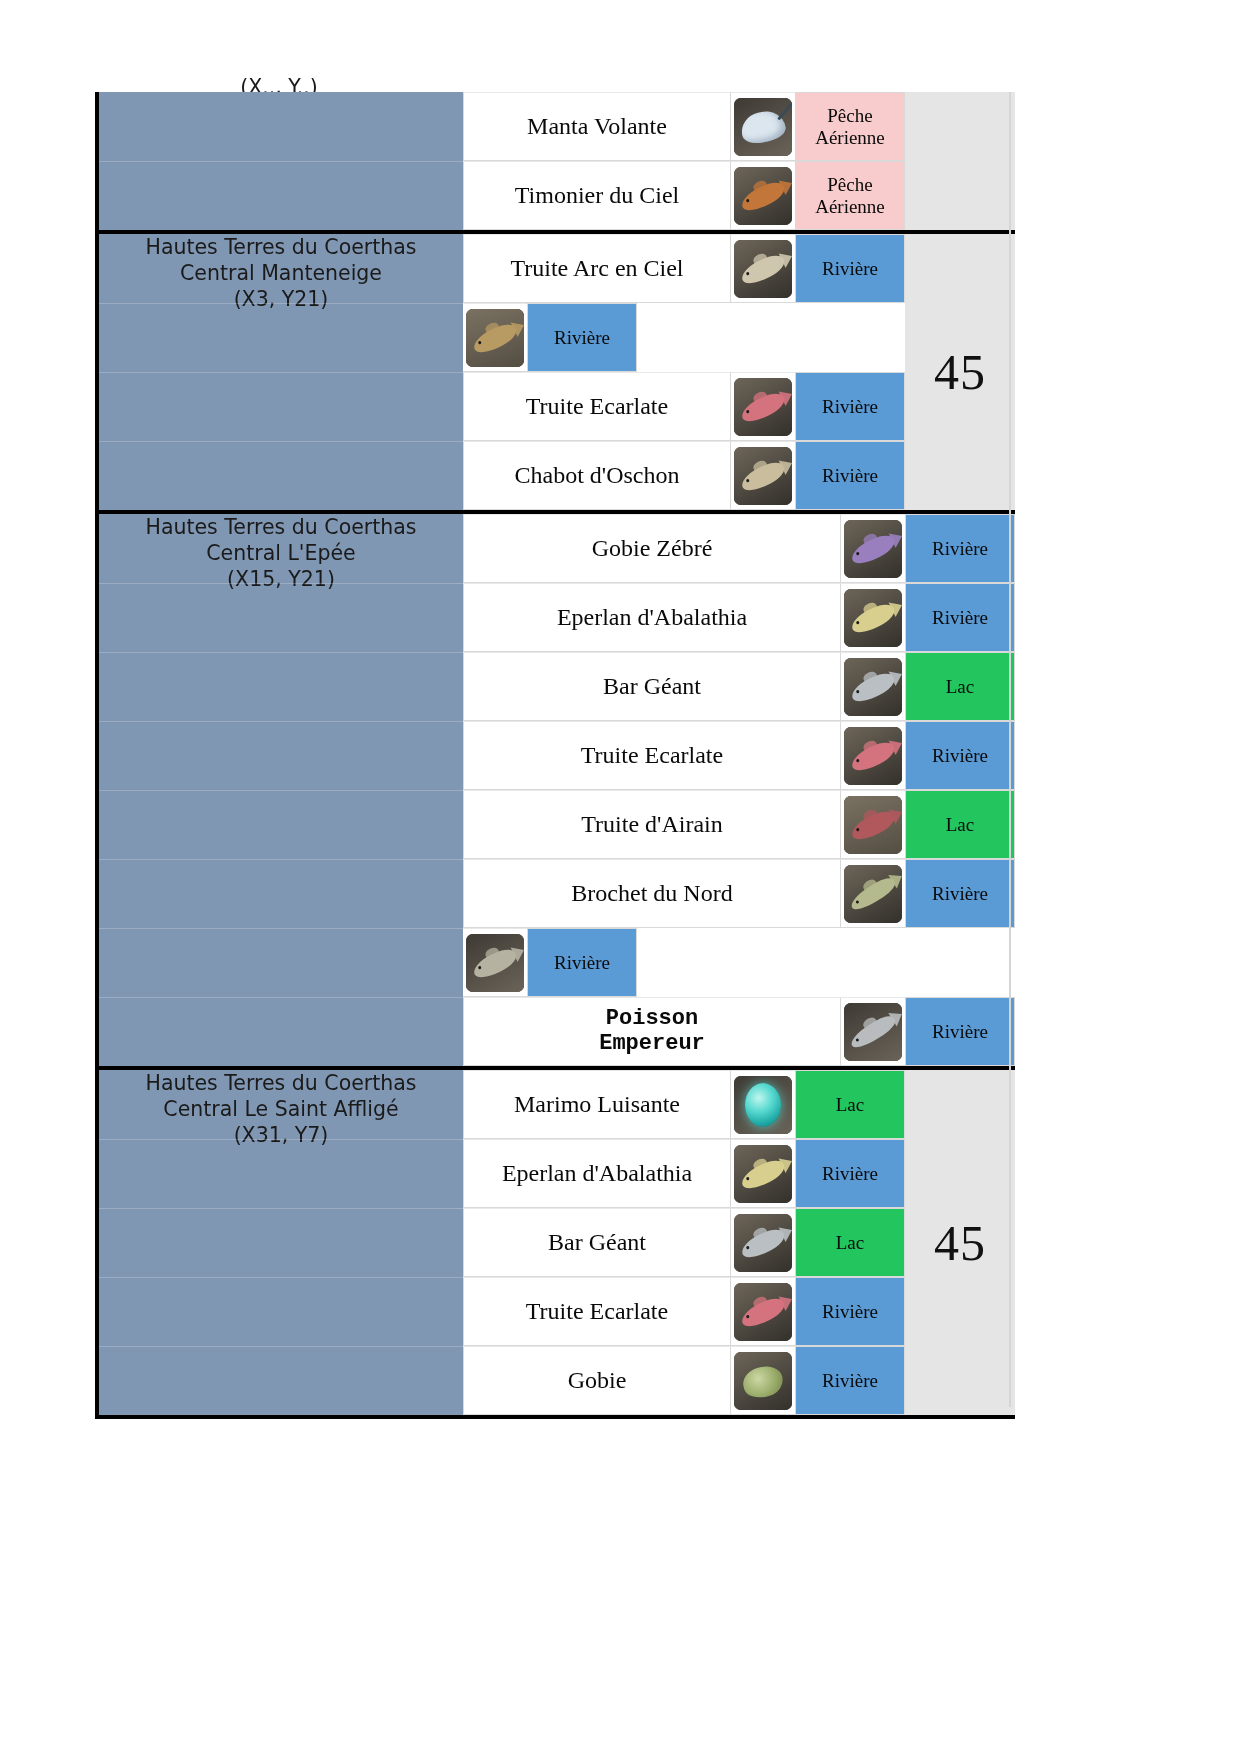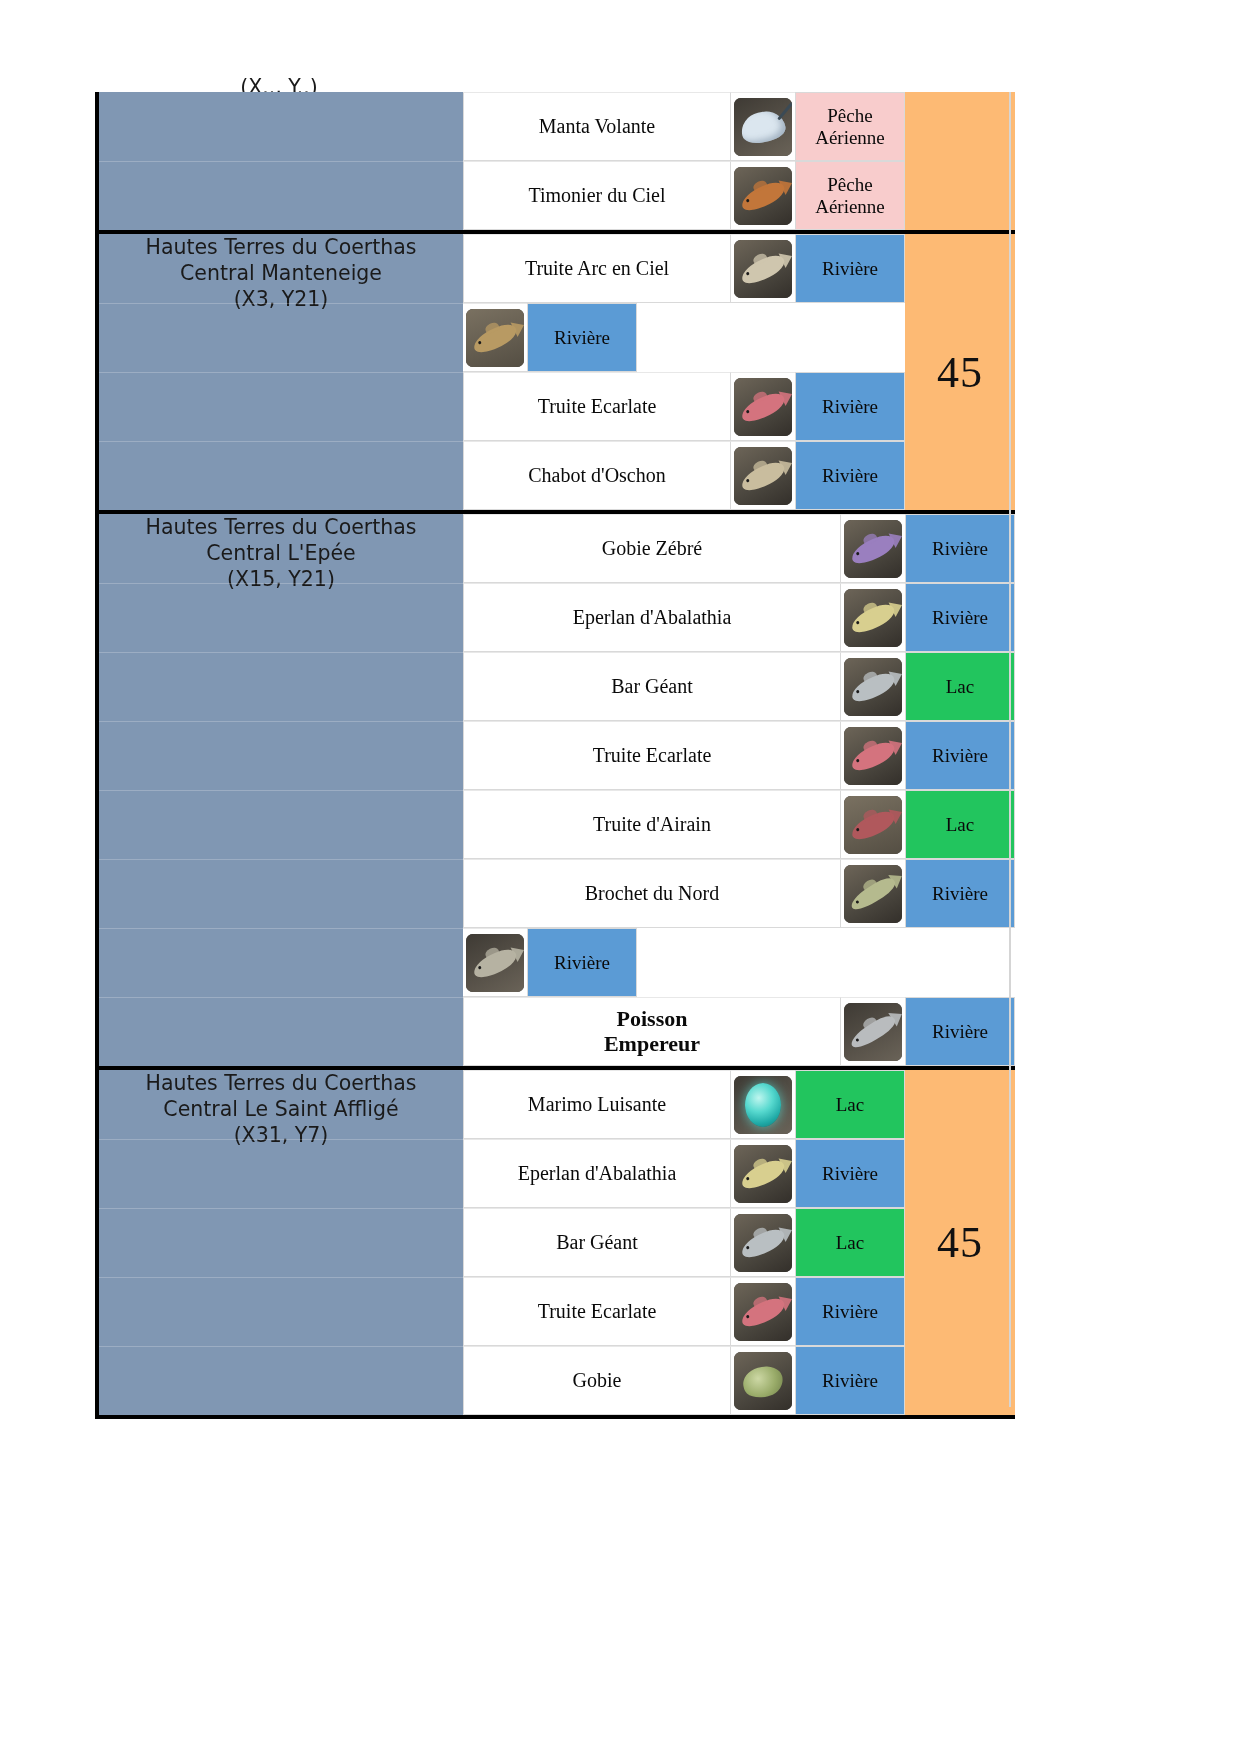--- a/index.html
+++ b/index.html
@@ -97,21 +97,21 @@
     background: #ffffff;
     border: 1px solid #d9d9d9;
     border-top-color: #e8e8e8;
     box-sizing: border-box;
     display: flex;
     align-items: center;
     justify-content: center;
     text-align: center;
     color: #0a0a0a;
     font-family: "Liberation Serif", serif;
-    font-size: 20px;
+    font-size: 24px;
     line-height: 1.18;
     padding: 2px 6px;
   }
   .fname.bold {
     font-weight: bold;
     font-size: 22px;
     line-height: 1.12;
   }
   .ficon {
     flex: 0 0 64px;
@@ -149,27 +149,27 @@
     padding: 2px 2px;
   }
   .ftype.riviere { background: #5b9bd5; }
   .ftype.lac     { background: #22c55e; }
   .ftype.aerienne{ background: #f8cccc; }
 
   
   .lvl-col {
     flex: 0 0 110px;
     width: 110px;
-    background: #fdba74;
+    background: #e5e5e5;
     display: flex;
     align-items: center;
     justify-content: center;
     color: #111111;
     font-family: "Liberation Serif", serif;
-    font-size: 44px;
+    font-size: 50px;
     letter-spacing: 1px;
   }
 
   
   .right-rule {
     position: absolute;
     left: 1009px;
     top: 92px;
     width: 2px;
     height: 1315px;
@@ -487,21 +487,21 @@
                 <div class="bgC"></div>
                 <div class="fish" style="background: rgb(182, 178, 162); color: rgb(182, 178, 162);">
                   <span class="eye"></span>
                   <span class="fin"></span>
                 </div>
               </div>
             </div>
             <div class="ftype riviere" style="white-space: pre-line;">Rivière</div>
           </div>
           <div class="frow">
-            <div class="fname bold" style="white-space: pre-line;">Poisson
+            <div class="fname bold" style="white-space: pre-line; font-family: Liberation Mono, monospace;">Poisson
 Empereur</div>
             <div class="ficon">
               <div class="thumb">
                 <div class="bgC"></div>
                 <div class="pike fish" style="background: rgb(185, 188, 190); color: rgb(185, 188, 190);">
                   <span class="eye"></span>
                   <span class="fin"></span>
                 </div>
               </div>
             </div>

